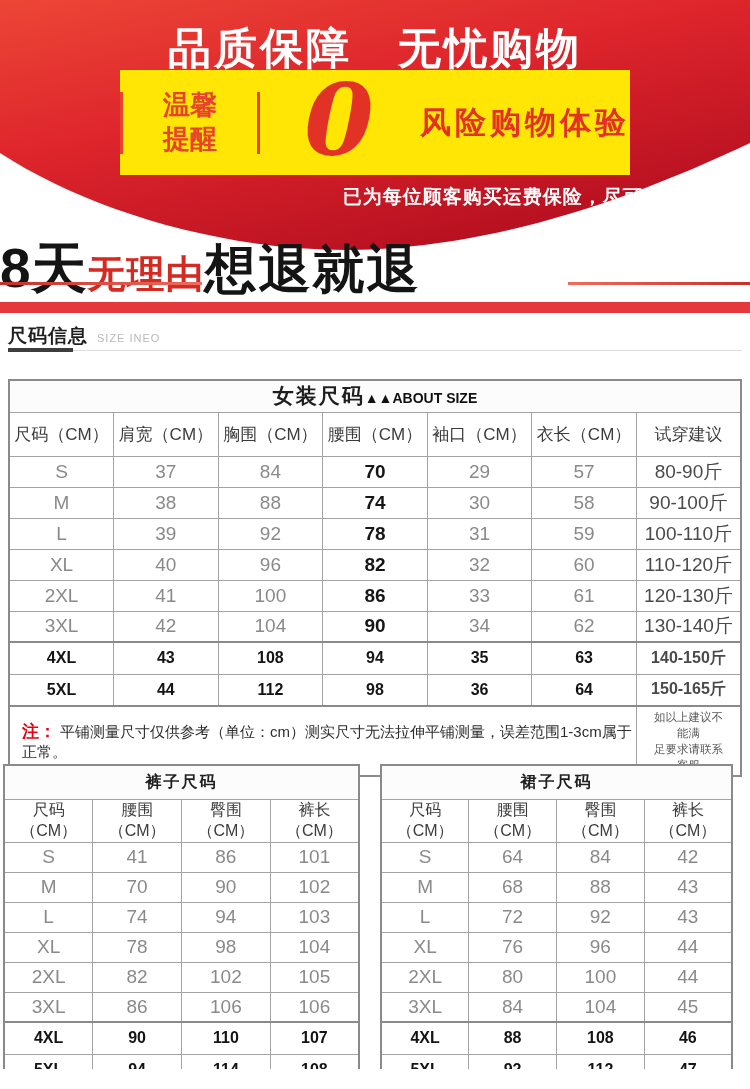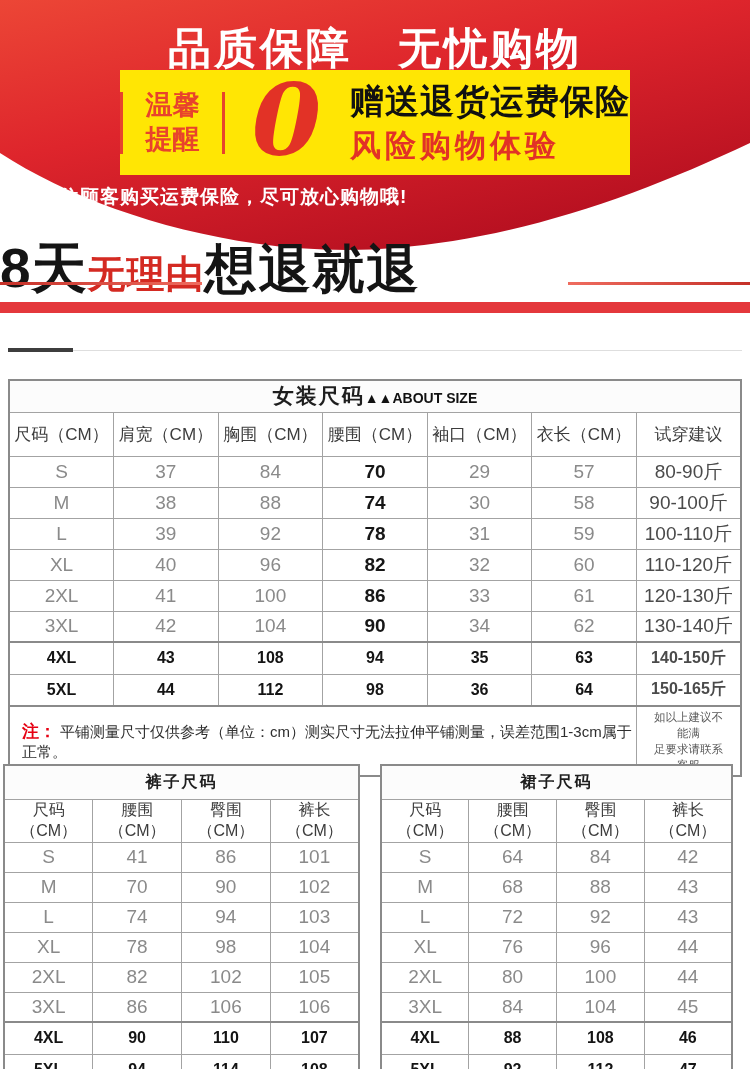--- a/index.html
+++ b/index.html
@@ -26,21 +26,21 @@
   }
   .zero-figure {
     font-family:"DejaVu Serif", serif; font-style:italic; font-weight:700;
     font-size:100px; line-height:0.85; color:#e23226; margin:0 14px 0 18px;
     transform:translateY(-2px);
   }
   .badge-lines { margin-left:6px; }
   .badge-line1 { color:#111; font-size:34px; font-weight:800; letter-spacing:1px; }
   .badge-line2 { color:#e23226; font-size:31px; font-weight:800; letter-spacing:4px; }
   .hero-tagline {
-    position:absolute; top:184px; left:0; width:750px; text-align:left;
+    position:absolute; top:184px; left:0; width:750px; text-align:right;
     color:#fff; font-size:19px; font-weight:700; letter-spacing:1px;
   }
 
   
   .return-heading {
     position:absolute; top:236px; left:0; width:750px; text-align:left;
     line-height:64px; white-space:nowrap;
   }
   .rh-black1 { font-size:55px; font-weight:800; color:#141414; letter-spacing:1px; }
   .rh-red    { font-size:38px; font-weight:800; color:#d42a22; letter-spacing:1px; }
@@ -109,35 +109,38 @@
 
     <div class="promo-badge">
       <span class="badge-divider"></span>
       <div class="reminder">
         <div>温馨</div>
         <div>提醒</div>
       </div>
       <span class="badge-divider"></span>
       <div class="zero-figure">0</div>
       <div class="badge-lines">
-        <div class="badge-line1">赠送退货运费保险</div>
         <div class="badge-line2">风险购物体验</div>
       </div>
     </div>
 
     <div class="hero-tagline">已为每位顾客购买运费保险，尽可放心购物哦!</div>
   </div>
 
   <div class="return-heading">
     <span class="rh-black1">8天</span><span class="rh-red">无理由</span><span class="rh-black2">想退就退</span>
   </div>
   <div class="heading-line left"></div>
   <div class="heading-line right"></div>
   <div class="red-divider-bar"></div>
 
+  <div class="size-info-header">
+    <span class="size-info-title">尺码信息</span>
+    <span class="size-info-subtitle">SIZE INEO</span>
+  </div>
   <div class="underline-light"></div>
   <div class="underline-dark"></div>
 
   <table class="women-table">
     <thead>
       <tr class="tbl-title">
         <th colspan="7"><span>女装尺码</span><span class="title-suffix">▲▲ABOUT SIZE</span></th>
       </tr>
       <tr class="tbl-head">
         <th>尺码（CM）</th>

